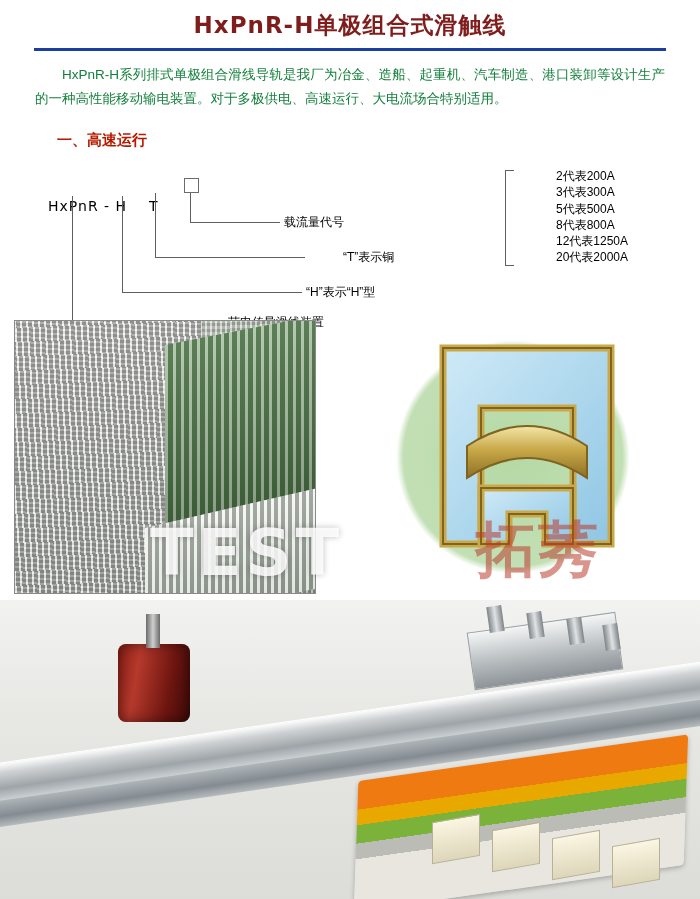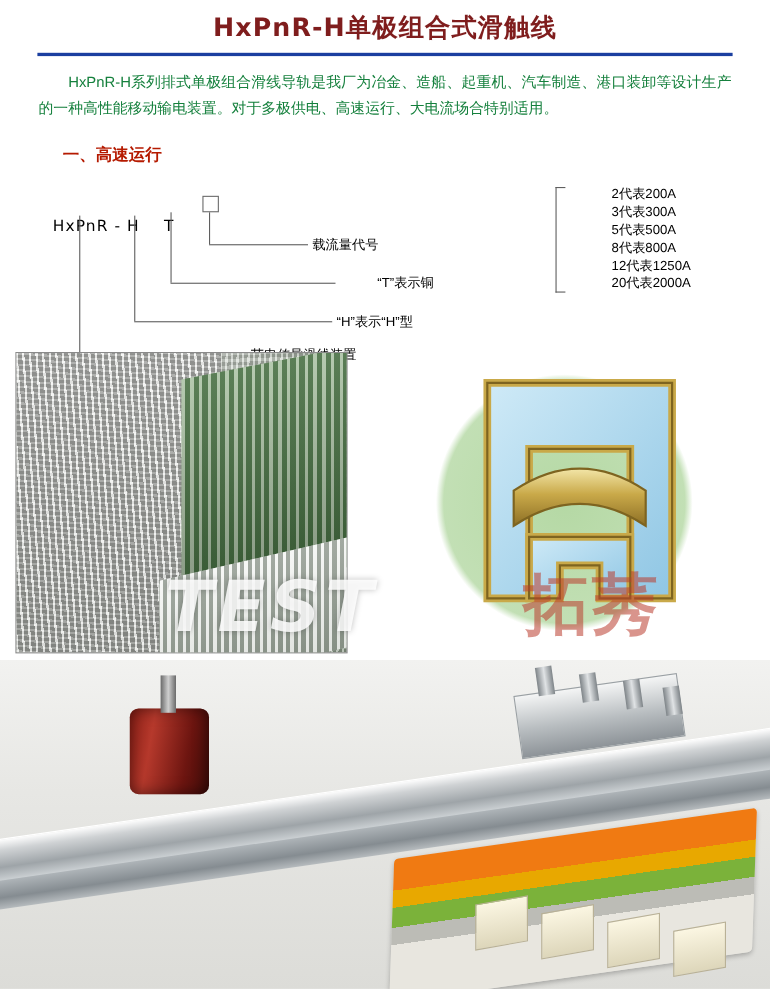--- a/index.html
+++ b/index.html
@@ -174,21 +174,20 @@
     left: 32px; top: 18px;
     width: 200px; height: 228px;
   }
 
   
   .wm-test {
     position: absolute;
     left: 150px; top: 196px;
     font-size: 64px;
     font-weight: bold;
-    font-style: italic;
     color: rgba(255,255,255,.85);
     letter-spacing: 4px;
     text-shadow: 0 0 6px rgba(0,0,0,.25);
     font-family: "DejaVu Sans", sans-serif;
     pointer-events: none;
   }
   .wm-cn {
     position: absolute;
     left: 476px; top: 190px;
     font-size: 60px;

